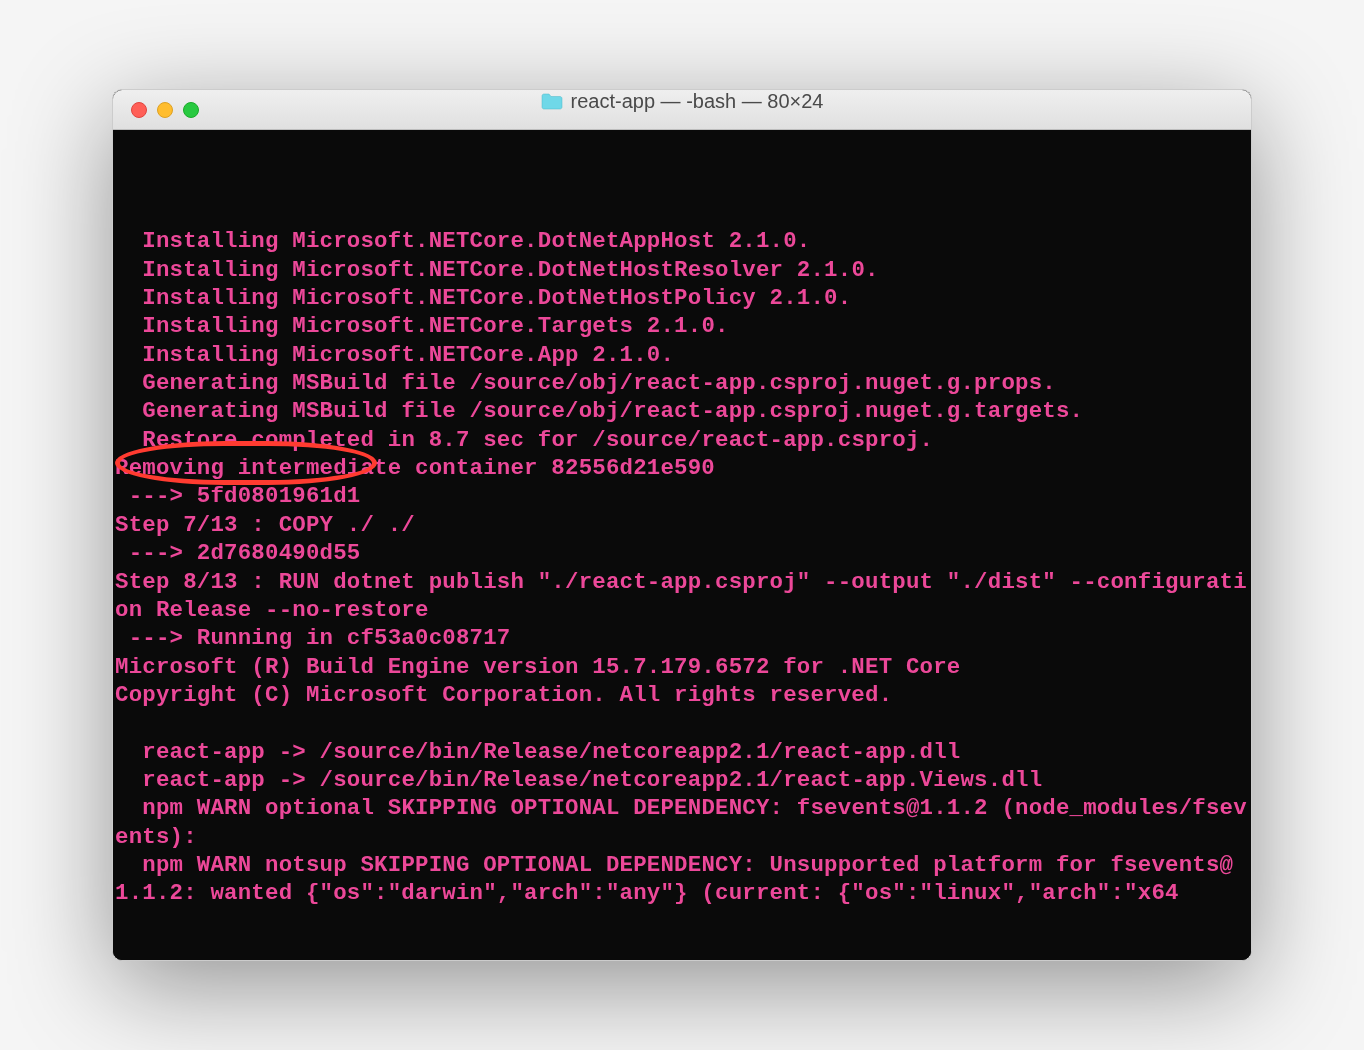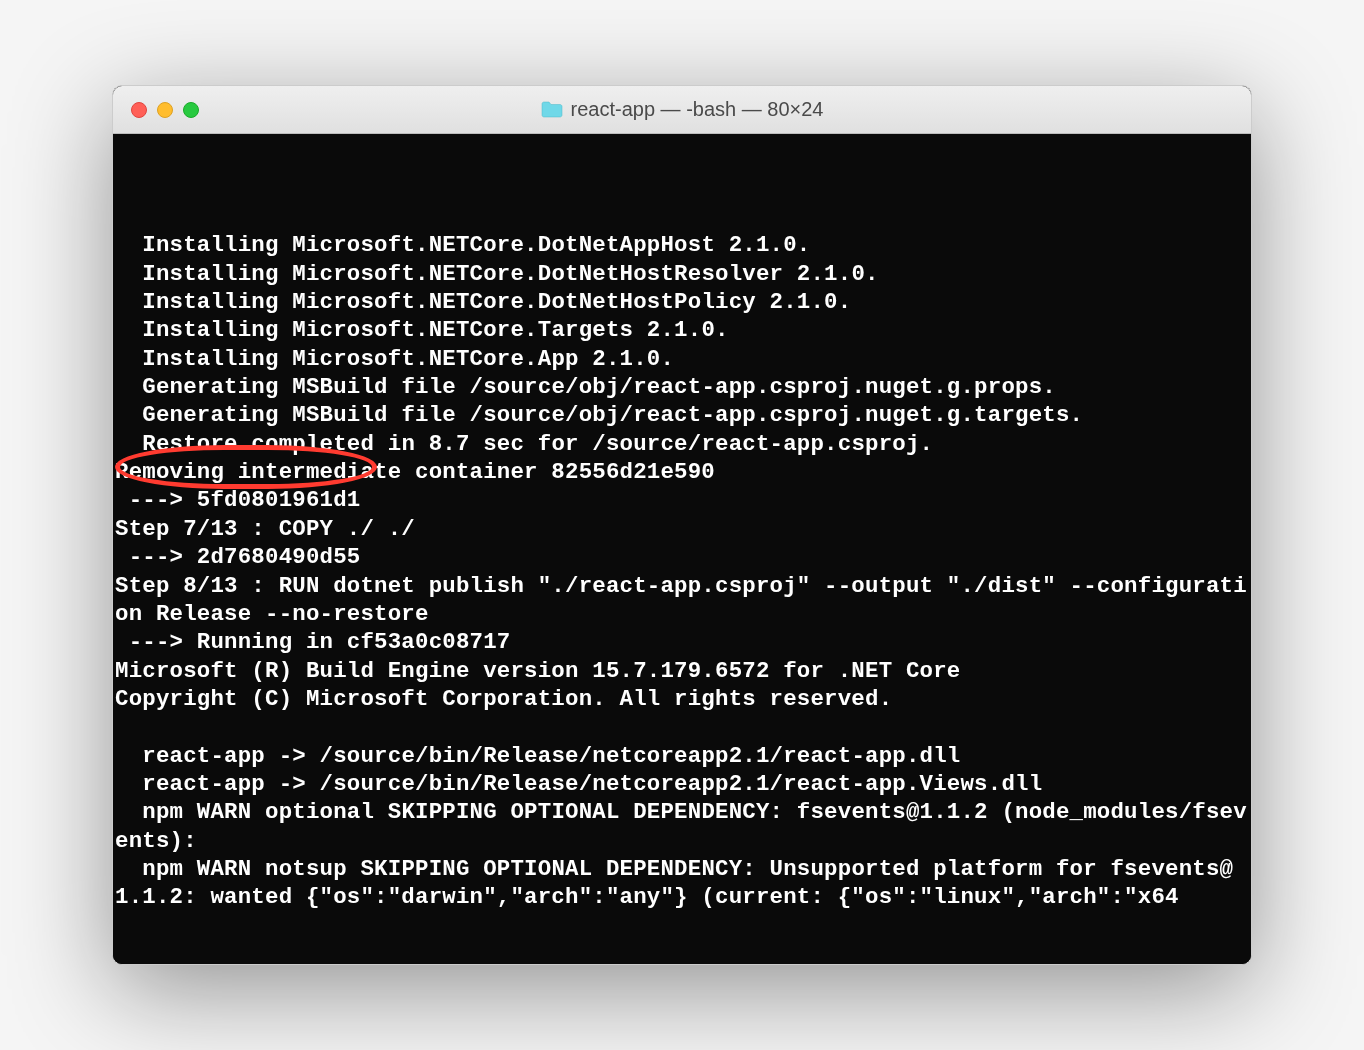--- a/index.html
+++ b/index.html
@@ -17,24 +17,24 @@
       filter: drop-shadow(0 25px 50px rgba(0,0,0,0.4));
     }
     .window {
       width: 1140px;
       background: #0a0a0a;
       border-radius: 10px;
       overflow: hidden;
       border: 1px solid #cccccc;
     }
     .titlebar {
-      height: 48px;
+      height: 40px;
       background: linear-gradient(to bottom, #efefef, #e0e0e0);
       display: flex;
-      align-items: center;
+      align-items: flex-start;
       position: relative;
       border-bottom: 1px solid #bdbdbd;
     }
     .traffic-lights {
       display: flex;
       gap: 10px;
       position: absolute;
       left: 18px;
       top: 50%;
       transform: translateY(-50%);
@@ -61,21 +61,21 @@
       height: 17px;
       position: relative;
     }
     .folder-icon svg { display: block; }
     .terminal-body {
       background: #0a0a0a;
       padding: 12px 2px 52px 2px;
       font-family: "SF Mono", Menlo, Monaco, "Courier New", monospace;
       font-size: 22.4px;
       line-height: 1.265;
-      color: #ffffff;
+      color: #ec4899;
       font-weight: 600;
       white-space: pre-wrap;
       word-break: break-all;
       letter-spacing: 0.2px;
       position: relative;
     }
     .terminal-line {
       display: block;
     }
     .highlight-oval {

